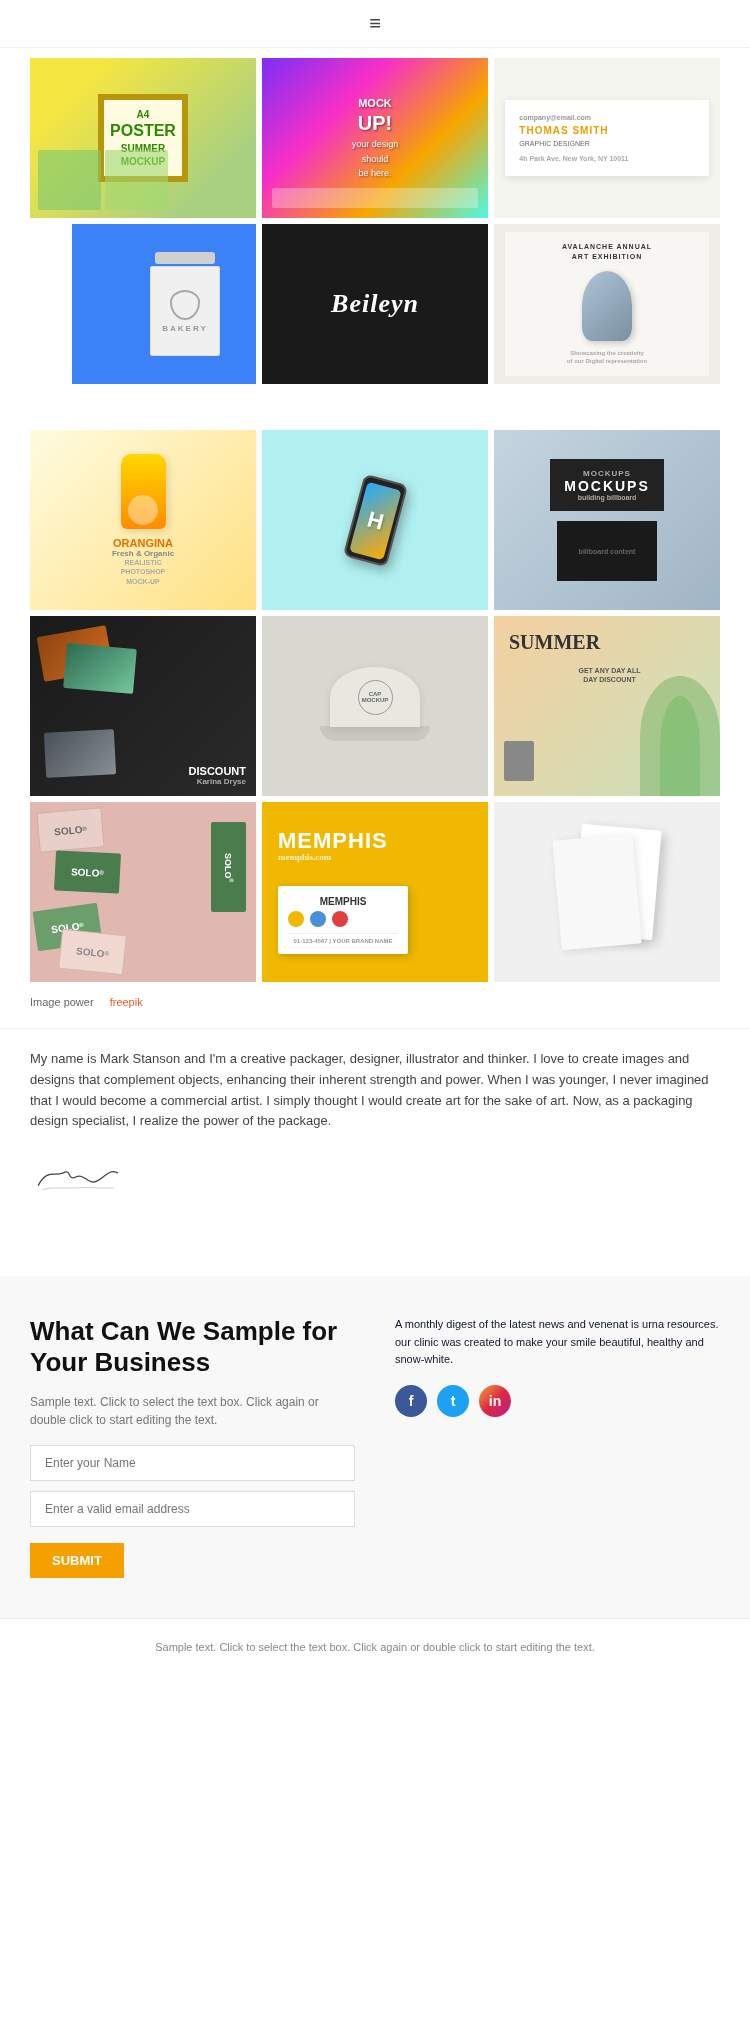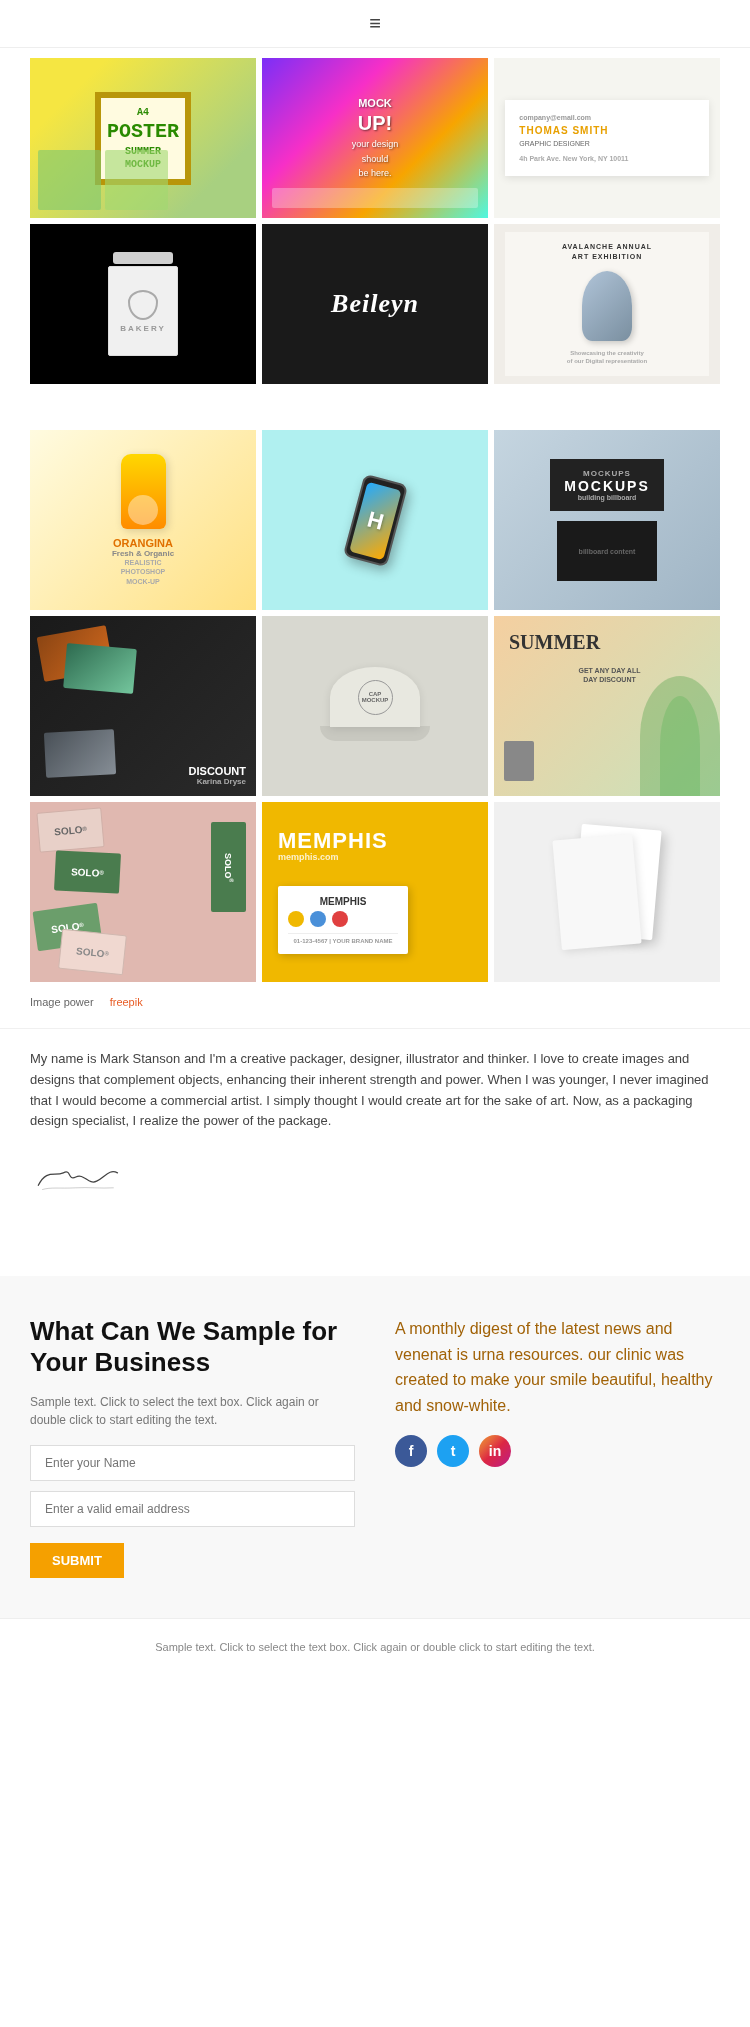--- a/index.html
+++ b/index.html
@@ -53,21 +53,21 @@
     .tile-1 { background: linear-gradient(135deg, #f5e642 20%, #a8d080 80%); color: #2a6a00; font-size: 11px; flex-direction: column; }
     .tile-1 .frame { border: 6px solid #b8960a; padding: 8px 6px; background: #fffbe0; }
 
     
     .tile-2 { background: linear-gradient(135deg, #7b2ff7, #f72fc7, #f7a500, #4ff7e0); color: #fff; }
 
     
     .tile-3 { background: #f5f5f0; flex-direction: column; color: #333; font-size: 9px; }
 
     
-    .tile-4 { background: #000000; flex-direction: column; }
+    .tile-4 { background: #3b82f6; flex-direction: column; margin-left: 42px; }
 
     
     .tile-5 { background: #1a1a1a; color: #fff; font-size: 22px; font-style: italic; letter-spacing: 1px; }
 
     
     .tile-6 { background: #f0ede8; flex-direction: column; color: #333; font-size: 9px; }
 
     
     .grid-spacer { height: 30px; }
 
@@ -151,22 +151,22 @@
       color: #fff;
       border: none;
       padding: 10px 22px;
       font-size: 13px;
       font-weight: bold;
       cursor: pointer;
       margin-top: 6px;
       text-transform: uppercase;
     }
     .cta-right p {
-      font-size: 16px;
-      color: #a16207;
+      font-size: 11px;
+      color: #0f172a;
       line-height: 1.6;
       margin-bottom: 16px;
     }
     .social-icons {
       display: flex;
       gap: 10px;
       margin-top: 10px;
     }
     .social-icon {
       width: 32px;
@@ -202,22 +202,22 @@
 <header class="header">
   <span class="hamburger-icon">≡</span>
 </header>
 
 <div class="grid-section">
   <div class="grid-3">
 
     <div class="grid-item">
       <div class="tile tile-1">
         <div class="frame">
-          <div style="color:#2a8a00; font-size:10px; font-weight:bold; line-height:1.3; text-align:center;font-family:Liberation Mono, monospace;">
-            A4<br><span style="font-size:20px;">POSTER</span><br>SUMMER<br>MOCKUP
+          <div style="color:#2a8a00; font-size:10px; font-weight:bold; line-height:1.3; text-align:center;">
+            A4<br><span style="font-size:16px;">POSTER</span><br>SUMMER<br>MOCKUP
           </div>
         </div>
         <div style="position:absolute; bottom:8px; left:8px; right:8px; display:flex; gap:4px;">
           <div style="width:30%; height:60px; background:#7cc870; opacity:0.6; border-radius:2px;"></div>
           <div style="width:30%; height:60px; background:#a0d870; opacity:0.6; border-radius:2px;"></div>
         </div>
       </div>
     </div>
 
     <div class="grid-item">
@@ -380,21 +380,21 @@
 
         <div style="position:absolute; top:20px; right:10px; width:35px; height:90px; background:#4a7c4e; border-radius:2px; display:flex; align-items:center; justify-content:center;">
           <div style="transform:rotate(90deg); font-size:9px; font-weight:bold; color:#fff; white-space:nowrap;">SOLO<sup style="font-size:5px;">®</sup></div>
         </div>
       </div>
     </div>
 
     <div class="grid-item">
       <div class="tile tile-14" style="height:180px; background:#f0b800; flex-direction:column; align-items:flex-start; padding:16px;">
         <div style="font-size:22px; font-weight:bold; color:#fff; letter-spacing:1px; line-height:1;">MEMPHIS</div>
-        <div style="font-size:9px; color:#fff; opacity:0.8; margin-bottom:24px;">memphis.com</div>
+        <div style="font-size:9px; color:#fff; opacity:0.8; margin-bottom:24px;font-family:Liberation Serif, serif;">memphis.com</div>
 
         <div style="width:130px; background:#fff; padding:10px; border-radius:2px; box-shadow:2px 2px 8px rgba(0,0,0,0.2);">
           <div style="font-size:10px; font-weight:bold; color:#333; margin-bottom:4px;">MEMPHIS</div>
           <div style="display:flex; gap:6px; margin-bottom:6px;">
             <div style="width:16px; height:16px; border-radius:50%; background:#f0b800;"></div>
             <div style="width:16px; height:16px; border-radius:50%; background:#4a90d9;"></div>
             <div style="width:16px; height:16px; border-radius:50%; background:#e04040;"></div>
           </div>
           <div style="font-size:6px; color:#999; border-top:1px solid #eee; padding-top:4px;">01-123-4567 | YOUR BRAND NAME</div>
         </div>

